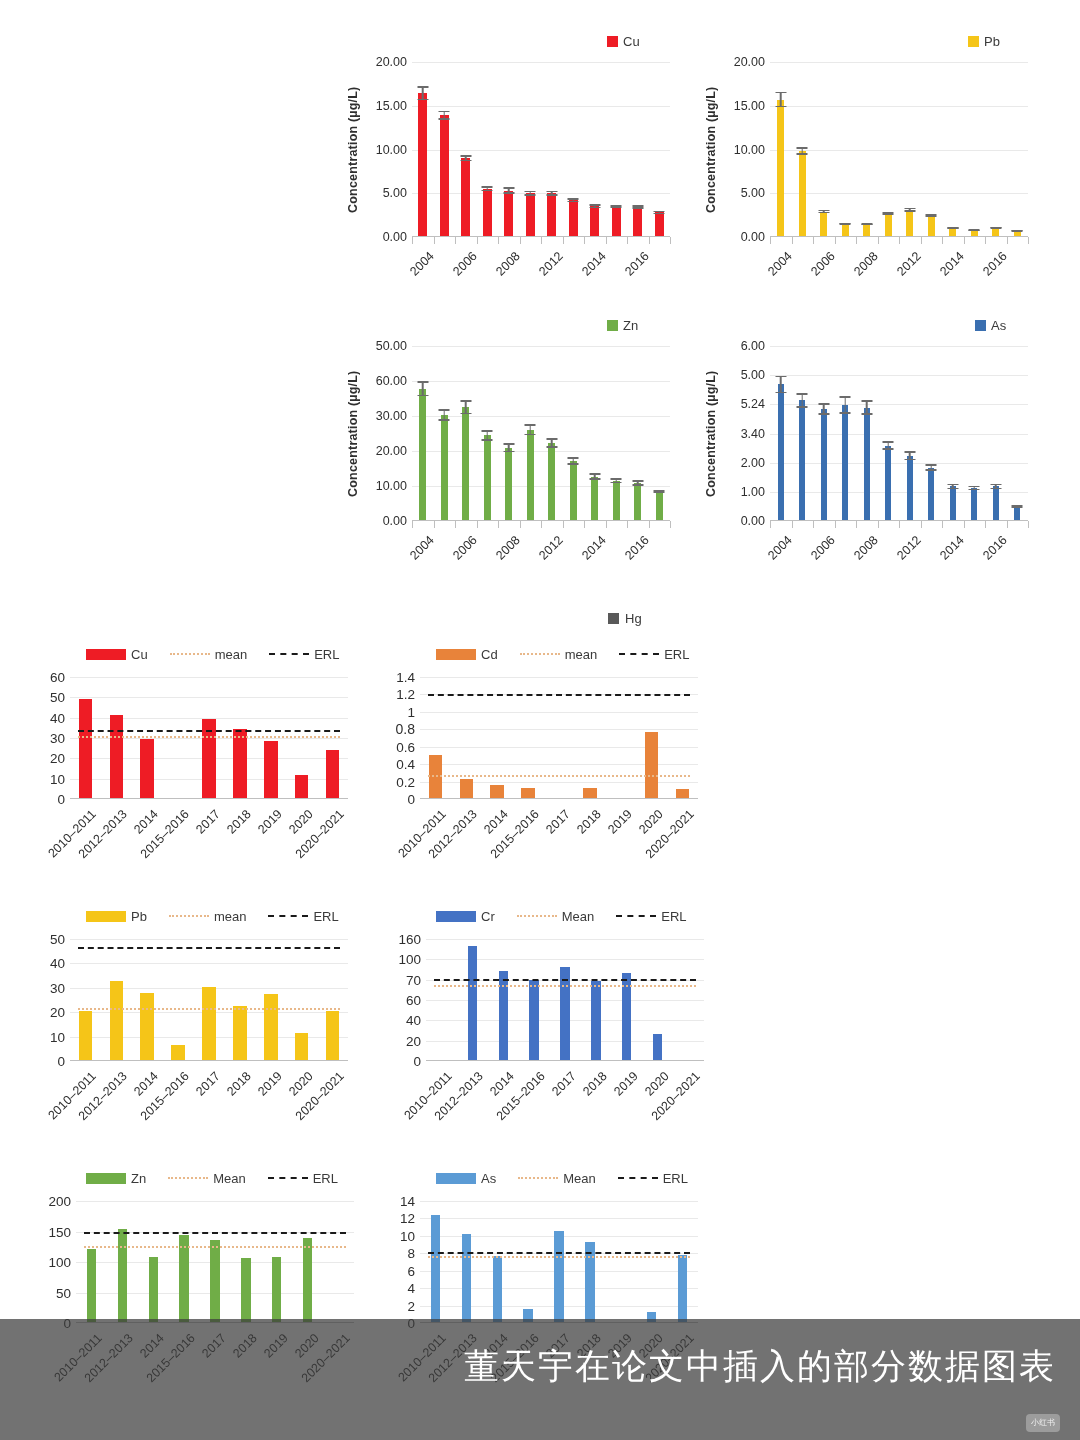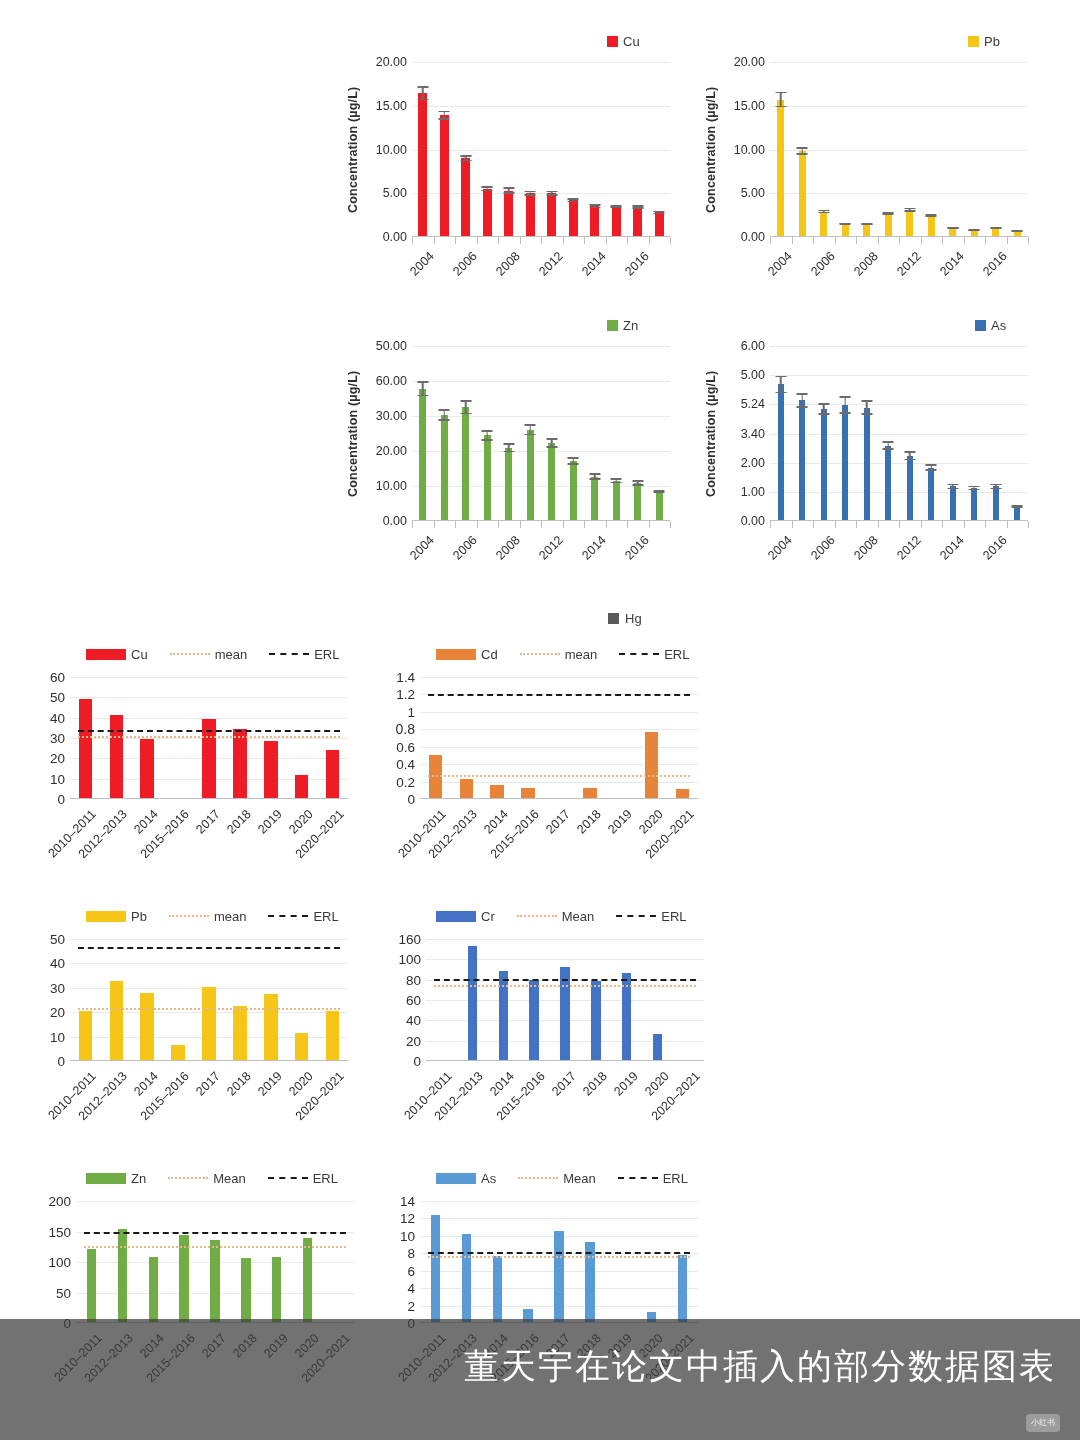--- a/index.html
+++ b/index.html
@@ -1000,21 +1000,21 @@
             <span class="swatch" style="width: 40px; height: 0px; border-top: 2.6px dashed rgb(26, 26, 26);"></span>
             <span class="lg-label">ERL</span>
           </div>
         </div>
         <div class="plot-wrap" style="margin-top: 14px; height: 122px;">
           <div class="yticks" style="width: 38px; height: 122px;">
             <div class="ytick" style="top: 122px; font-size: 13.5px;">0</div>
             <div class="ytick" style="top: 101.667px; font-size: 13.5px;">20</div>
             <div class="ytick" style="top: 81.3333px; font-size: 13.5px;">40</div>
             <div class="ytick" style="top: 61px; font-size: 13.5px;">60</div>
-            <div class="ytick" style="top: 40.6667px; font-size: 13.5px;">80</div>
+            <div class="ytick" style="top: 40.6667px; font-size: 13.5px;">70</div>
             <div class="ytick" style="top: 20.3333px; font-size: 13.5px;">100</div>
             <div class="ytick" style="top: 0px; font-size: 13.5px;">160</div>
           </div>
           <div class="plot" style="width: 278px; height: 122px;">
             <div class="gridline" style="top: 101.667px;"></div>
             <div class="gridline" style="top: 81.3333px;"></div>
             <div class="gridline" style="top: 61px;"></div>
             <div class="gridline" style="top: 40.6667px;"></div>
             <div class="gridline" style="top: 20.3333px;"></div>
             <div class="gridline" style="top: 0px;"></div>

